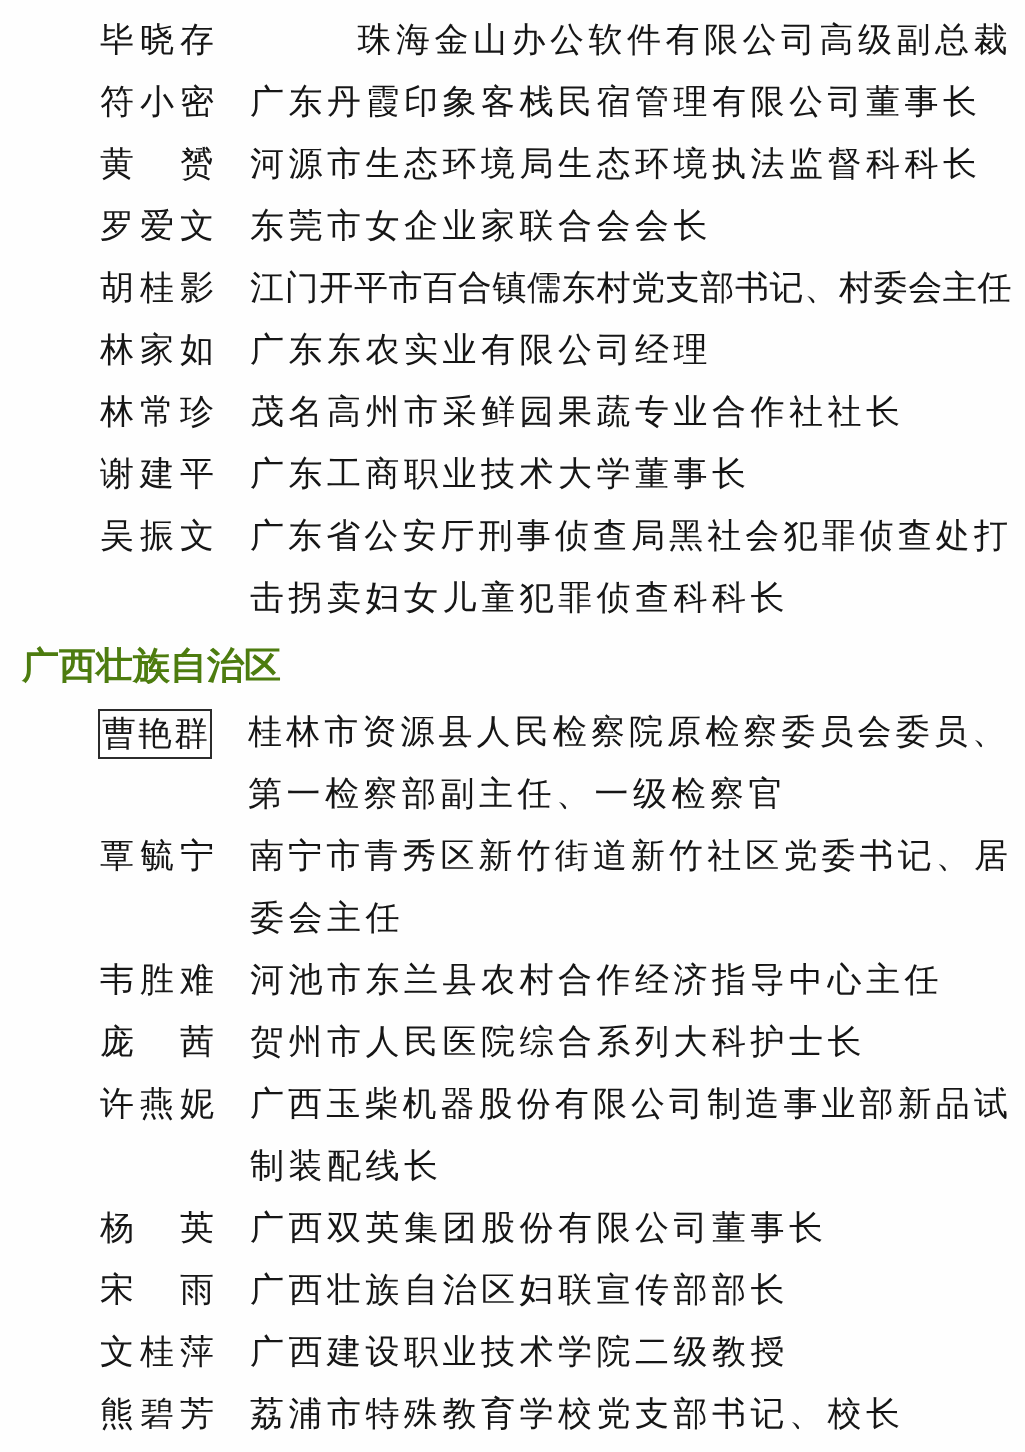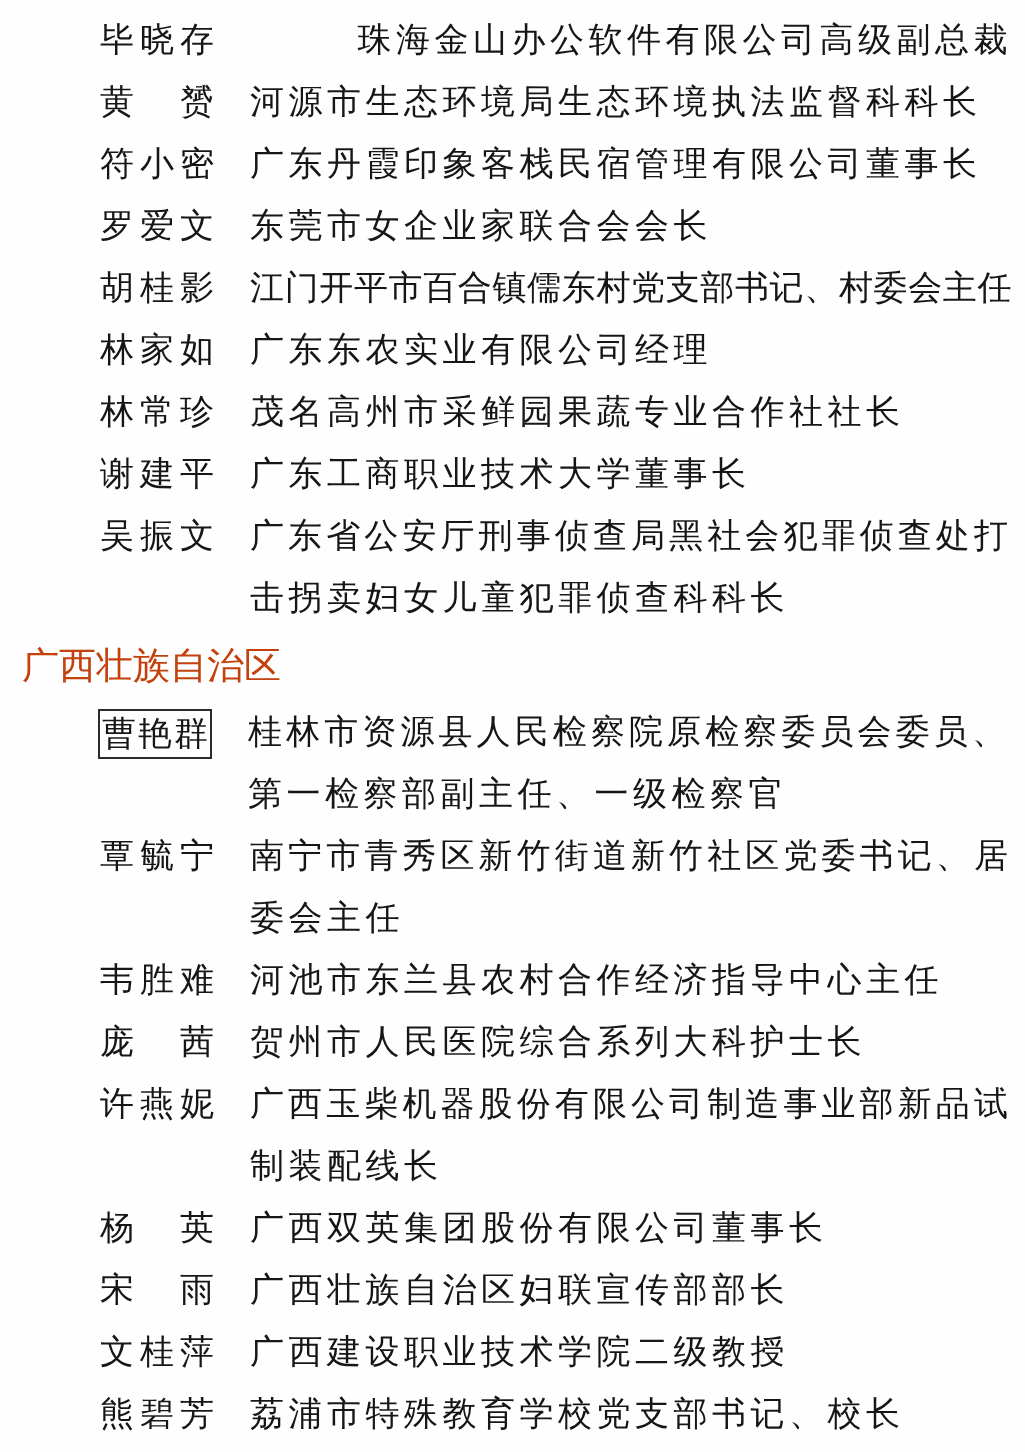--- a/index.html
+++ b/index.html
@@ -46,46 +46,46 @@
     width: 762px;
     font-size: 34px;
     line-height: 62px;
   }
   .desc-line {
     white-space: nowrap;
   }
   .section-header {
     margin: 6px 14px 4px 22px;
     font-family: "Liberation Sans", sans-serif;
-    font-weight: normal;
+    font-weight: bold;
     font-size: 37px;
     line-height: 62px;
-    color: #c2410c;
+    color: #4d7c0f;
   }
 </style>
 </head>
 <body>
 
 <div class="doc" id="doc">
     <div class="entry">
       <div class="name-cell">毕晓存</div>
       <div class="desc-cell">
         <div class="desc-line" style="letter-spacing: 4.5px; text-align: right;">珠海金山办公软件有限公司高级副总裁</div>
       </div>
     </div>
     <div class="entry">
+      <div class="name-cell">符小密</div>
+      <div class="desc-cell">
+        <div class="desc-line" style="letter-spacing: 4.5px;">广东丹霞印象客栈民宿管理有限公司董事长</div>
+      </div>
+    </div>
+    <div class="entry">
       <div class="name-cell">黄赟</div>
       <div class="desc-cell">
         <div class="desc-line" style="letter-spacing: 4.5px;">河源市生态环境局生态环境执法监督科科长</div>
-      </div>
-    </div>
-    <div class="entry">
-      <div class="name-cell">符小密</div>
-      <div class="desc-cell">
-        <div class="desc-line" style="letter-spacing: 4.5px;">广东丹霞印象客栈民宿管理有限公司董事长</div>
       </div>
     </div>
     <div class="entry">
       <div class="name-cell">罗爱文</div>
       <div class="desc-cell">
         <div class="desc-line" style="letter-spacing: 4.5px;">东莞市女企业家联合会会长</div>
       </div>
     </div>
     <div class="entry">
       <div class="name-cell">胡桂影</div>

